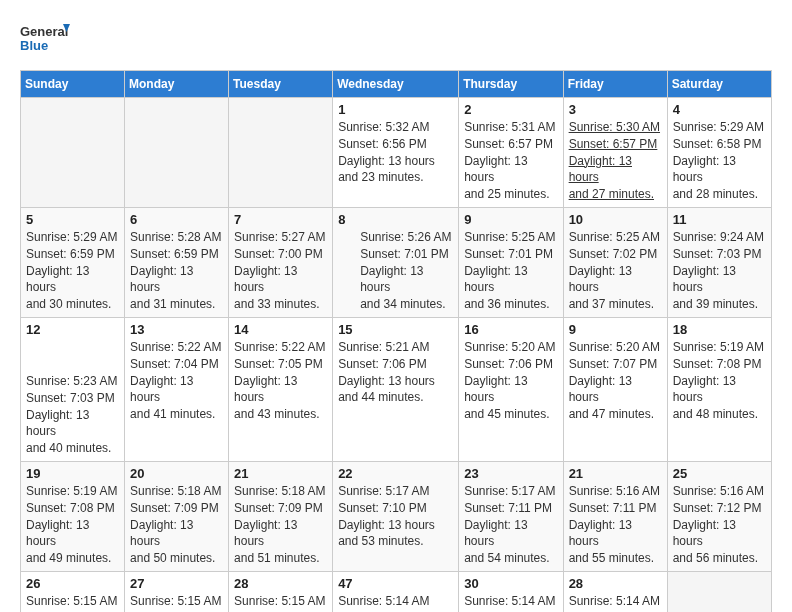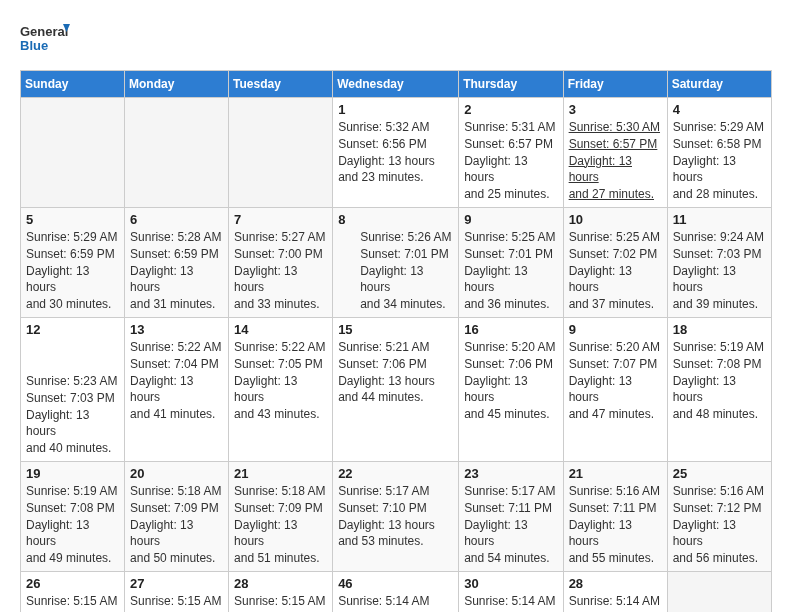--- a/index.html
+++ b/index.html
@@ -309,21 +309,21 @@
 and 58 minutes.</div>
         </td>
         <td>
           <span class="day-num">28</span>
           <div class="day-info" style="white-space: pre-line;">Sunrise: 5:15 AM
 Sunset: 7:14 PM
 Daylight: 13 hours
 and 59 minutes.</div>
         </td>
         <td>
-          <span class="day-num">46</span>
+          <span class="day-num">47</span>
           <div class="day-info" style="white-space: pre-line;">Sunrise: 5:14 AM
 Sunset: 7:14 PM
 Daylight: 14 hours
 and 0 minutes.</div>
         </td>
         <td>
           <span class="day-num">30</span>
           <div class="day-info" style="white-space: pre-line;">Sunrise: 5:14 AM
 Sunset: 7:15 PM
 Daylight: 14 hours

